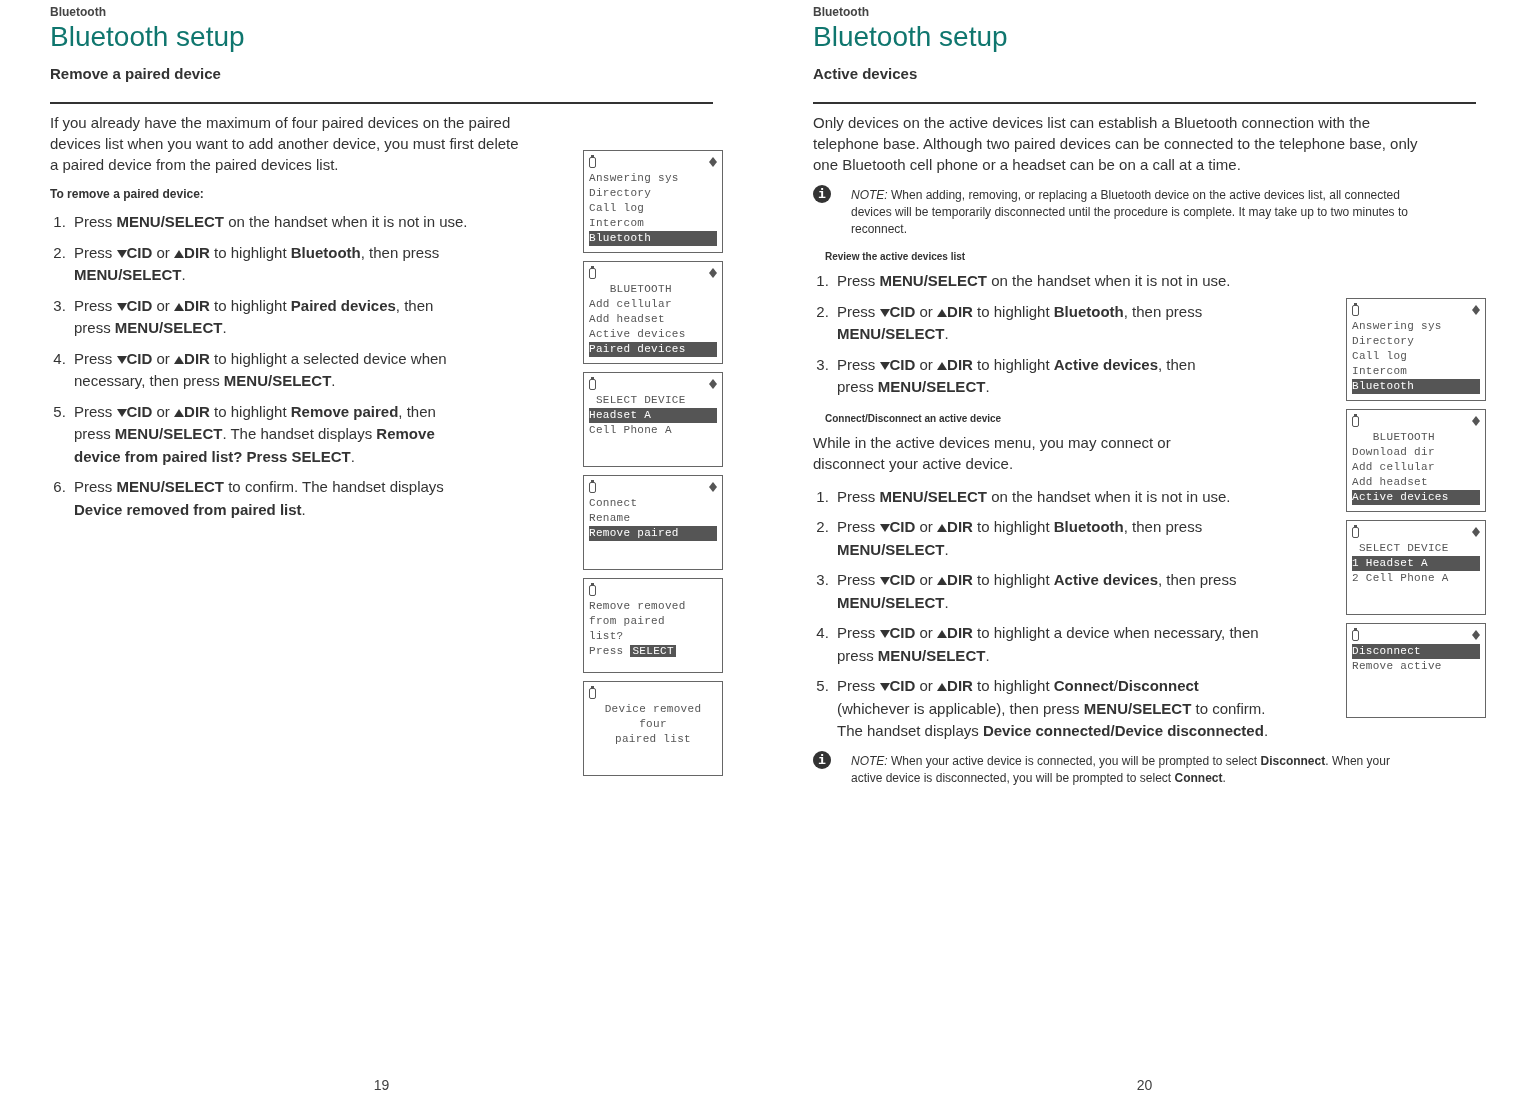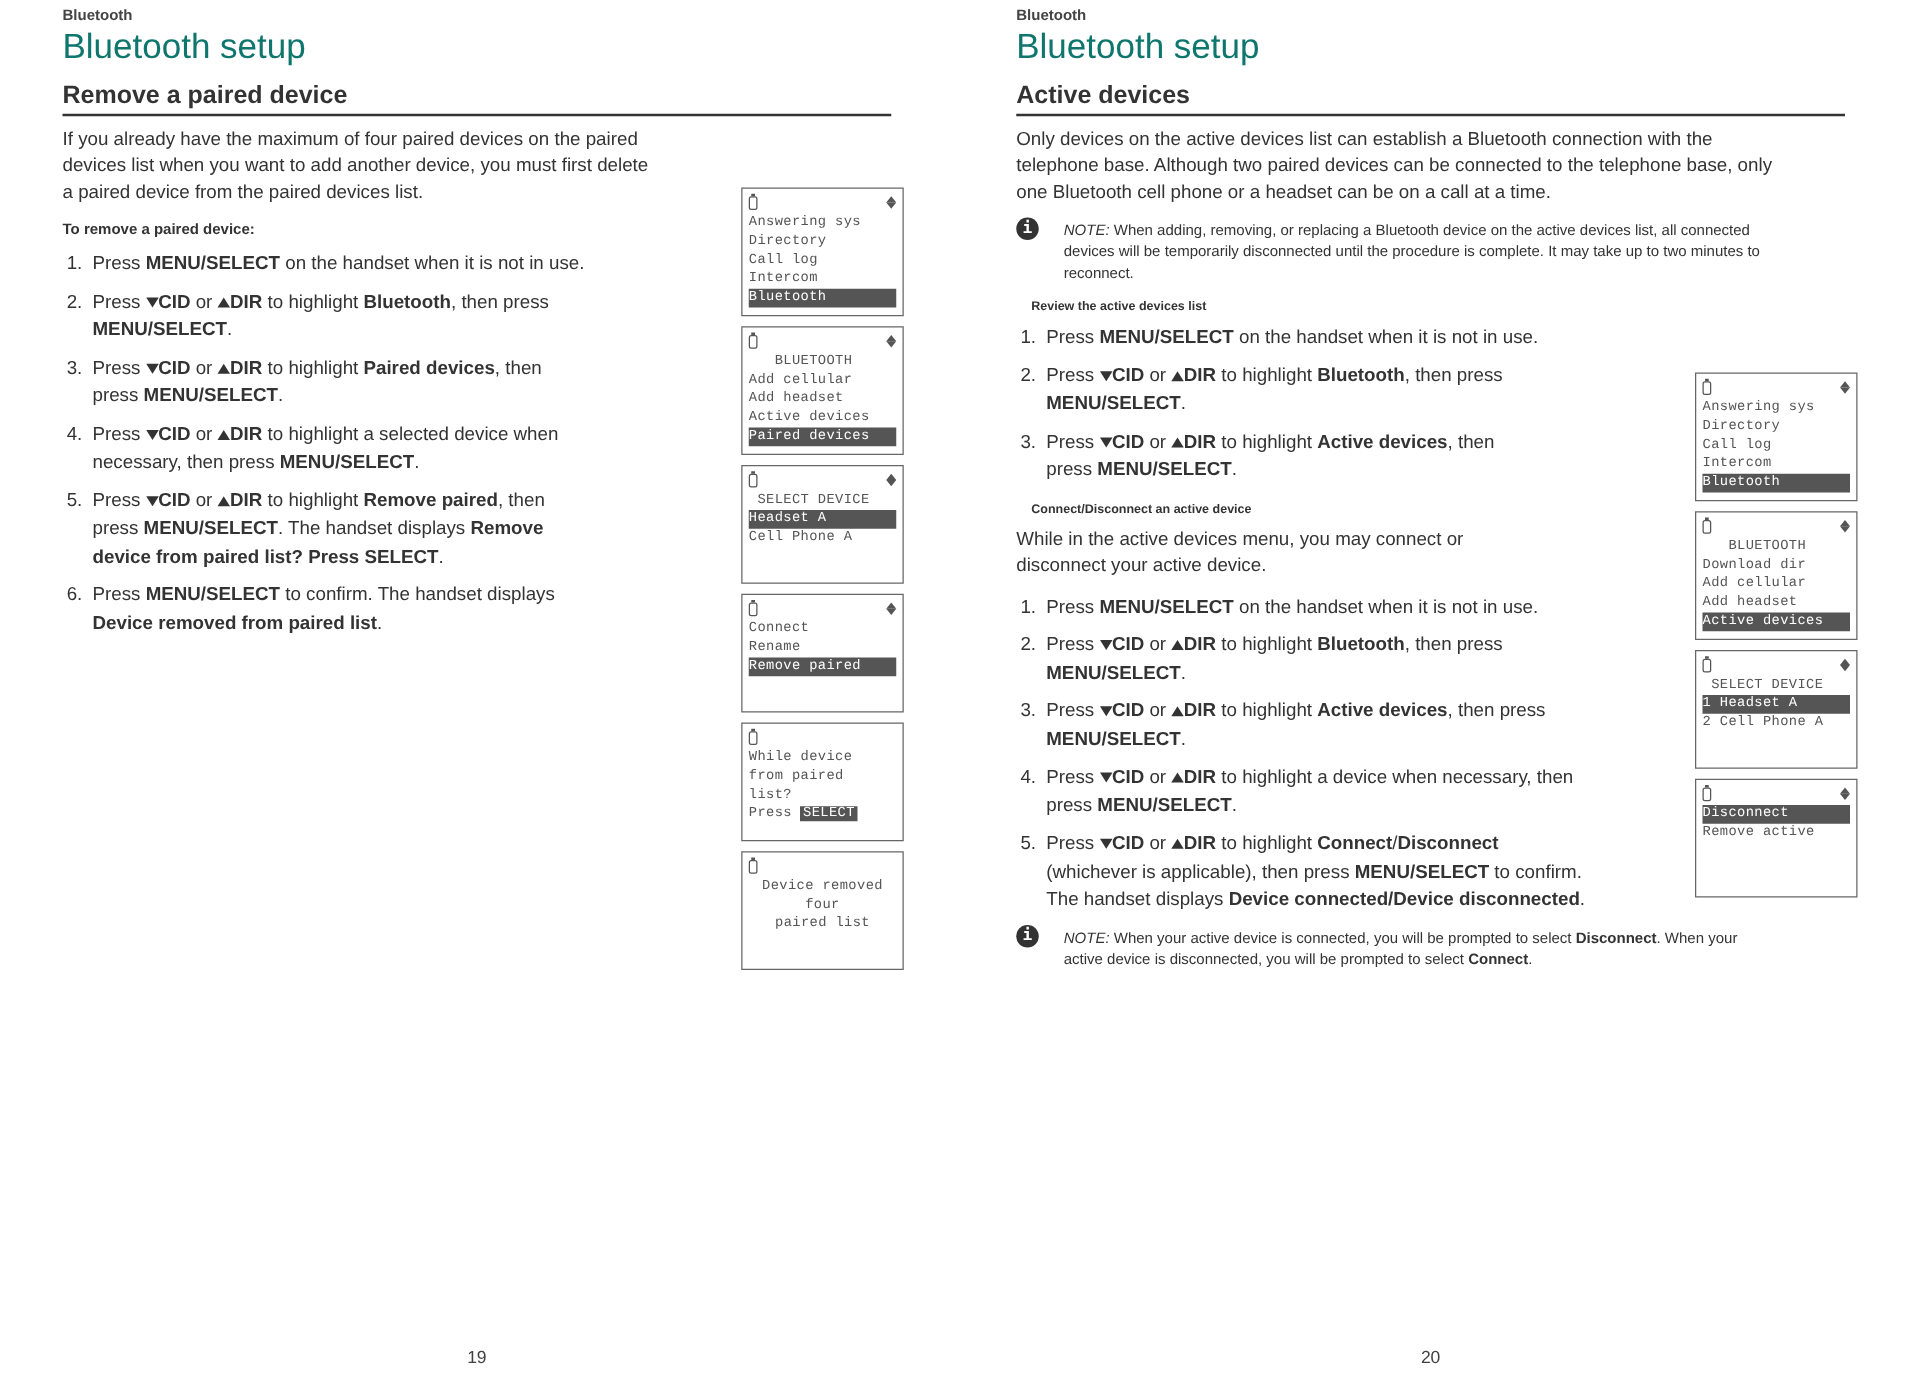--- a/index.html
+++ b/index.html
@@ -22,24 +22,24 @@
       font-weight: bold;
       margin-bottom: 2px;
     }
     .page-title {
       font-size: 28px;
       color: #0f766e;
       font-weight: 300;
       margin-bottom: 12px;
     }
     .subsection-title {
-      font-size: 20px;
+      font-size: 15px;
       font-weight: bold;
       border-bottom: 2px solid #333;
-      padding-bottom: 3px;
+      padding-bottom: 20px;
       margin-bottom: 8px;
     }
     .body-text {
       font-size: 15px;
       line-height: 1.4;
       margin-bottom: 12px;
       max-width: 480px;
     }
     .procedure-title {
       font-size: 12px;
@@ -106,21 +106,21 @@
     .screens-col {
       position: absolute;
       right: 40px;
       top: 150px;
       display: flex;
       flex-direction: column;
       gap: 8px;
     }
     .page-right .screens-col { top: 298px; }
     .screen {
-      width: 130px;
+      width: 140px;
       border: 1.5px solid #666;
       padding: 4px 5px 6px 5px;
       font-family: "Courier New", monospace;
       font-size: 11px;
       line-height: 15px;
       color: #555;
       background: #fff;
       min-height: 95px;
       position: relative;
     }
@@ -246,21 +246,21 @@
           </div>
         </div>
       <div class="screen-line">Connect</div>
       <div class="screen-line">Rename</div>
       <div class="screen-line hl">Remove paired</div>
     </div>
     <div class="screen">
       <div class="screen-header">
           <div class="battery-icon"></div>
         </div>
-      <div class="screen-line">While device</div>
+      <div class="screen-line">Remove removed</div>
       <div class="screen-line">from paired</div>
       <div class="screen-line">list?</div>
       <div class="screen-line"></div>
       <div class="screen-line"><span>Press </span><span class="inline-hl">SELECT</span></div>
     </div>
     <div class="screen">
       <div class="screen-header">
           <div class="battery-icon"></div>
         </div>
       <div class="screen-line center">Device removed</div>

